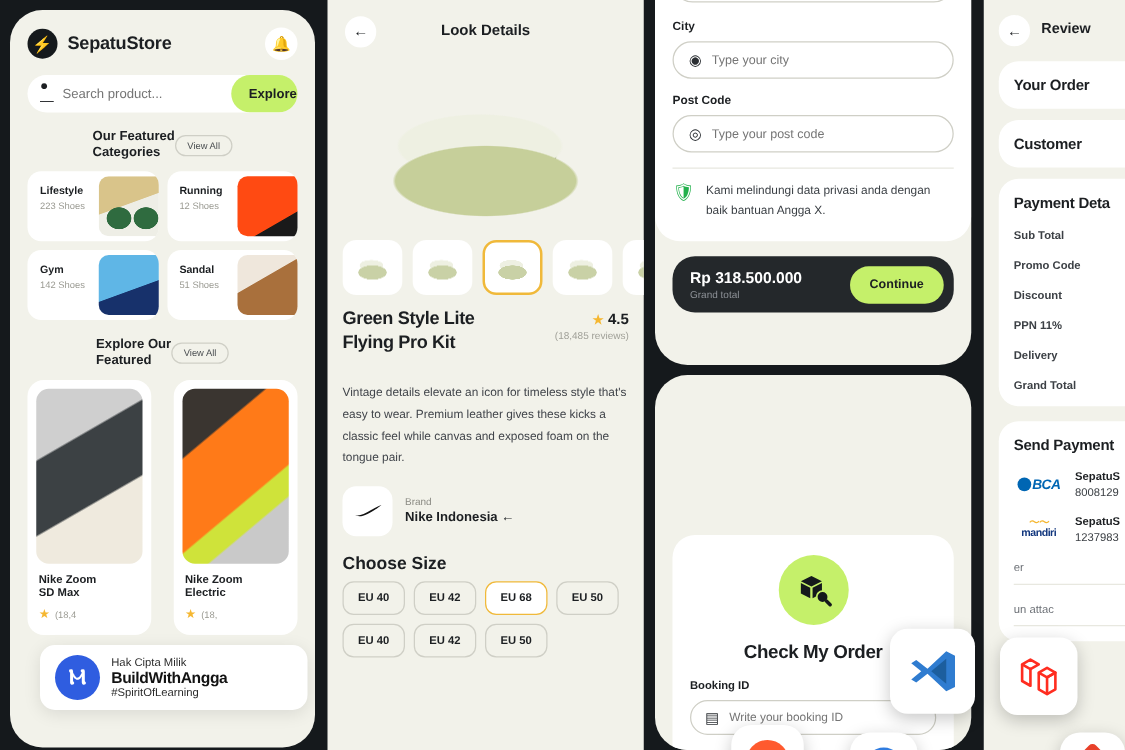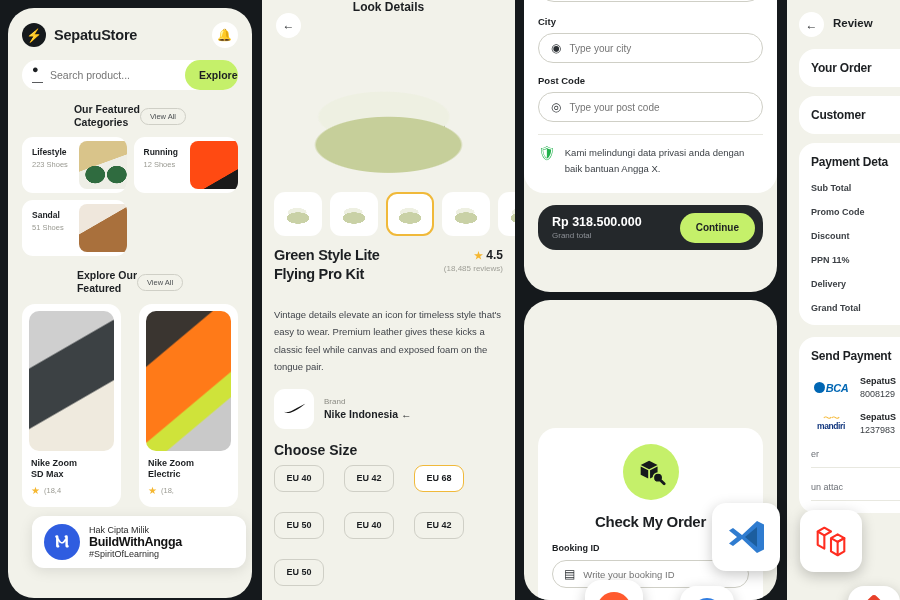--- a/index.html
+++ b/index.html
@@ -95,21 +95,21 @@
 
   
   #panel-detail { left: 262px; top: 0px; width: 253px; height: 600px; border-radius: 0; }
   .det-head { display: flex; align-items: center; padding: 12px 14px 0 14px; position: relative; height: 38px; }
   .circle-btn {
     width: 25px; height: 25px; border-radius: 50%; background: #fff; border: 0;
     display: flex; align-items: center; justify-content: center; font-size: 12px; color: #1c1f22;
     cursor: pointer; font-family: "Liberation Sans", sans-serif;
   }
   .det-title {
-    position: absolute; left: 0; right: 0; top: 0; text-align: center;
+    position: absolute; left: 0; right: 0; top: 17px; text-align: center;
     font-size: 12px; font-weight: bold; color: #1c1f22; pointer-events: none;
   }
   .hero {
     height: 140px; margin: 6px 12px 0 12px; border-radius: 12px;
     background:
       radial-gradient(ellipse 120px 46px at 50% 72%, #c6cf9a 0 60%, transparent 62%),
       radial-gradient(ellipse 104px 40px at 48% 52%, #eef0e2 0 62%, transparent 64%),
       radial-gradient(ellipse 40px 22px at 64% 58%, #8d9a6c 0 60%, transparent 62%);
   }
   .thumbs { display: flex; gap: 8px; padding: 8px 12px 0 12px; }
@@ -129,21 +129,21 @@
   .p-desc { font-size: 9.5px; line-height: 1.85; color: #40444a; margin-top: 22px; }
   .brand-row { display: flex; align-items: center; gap: 10px; margin-top: 13px; }
   .brand-box {
     width: 40px; height: 40px; border-radius: 11px; background: #fff;
     display: flex; align-items: center; justify-content: center;
   }
   .swoosh { width: 24px; height: 11px; }
   .brand-lbl { font-size: 8px; color: #8b8b84; }
   .brand-val { font-size: 10.5px; font-weight: bold; color: #1c1f22; margin-top: 2px; }
   .size-title { font-size: 14px; font-weight: bold; color: #1c1f22; margin: 13px 0 7px 0; }
-  .size-grid { display: flex; flex-wrap: wrap; gap: 20px; }
+  .size-grid { display: flex; flex-wrap: wrap; gap: 7px; }
   .size-chip {
     width: 50px; height: 27px; border-radius: 9px; border: 1px solid #cfcfc6; background: transparent;
     font-size: 9px; font-weight: bold; color: #1c1f22; cursor: pointer;
     font-family: "Liberation Sans", sans-serif;
   }
   .size-chip.active { background: #fff; border-color: #f0b93a; }
 
   
   #panel-addr { left: 524px; top: -46px; width: 253px; height: 338px; }
   .addr-card { background: #fff; border-radius: 0 0 20px 20px; padding: 12px 14px 16px 14px; margin: 0; }
@@ -267,20 +267,25 @@
           <div class="cat-shoe shoe-lifestyle"></div>
           <div class="cat-name">Lifestyle</div>
           <div class="cat-count">223 Shoes</div>
         </div>
         <div class="cat-card">
           <div class="cat-shoe shoe-running"></div>
           <div class="cat-name">Running</div>
           <div class="cat-count">12 Shoes</div>
         </div>
         <div class="cat-card">
+          <div class="cat-shoe shoe-gym"></div>
+          <div class="cat-name">Gym</div>
+          <div class="cat-count">142 Shoes</div>
+        </div>
+        <div class="cat-card">
           <div class="cat-shoe shoe-sandal"></div>
           <div class="cat-name">Sandal</div>
           <div class="cat-count">51 Shoes</div>
         </div>
       </div>
 
       <div class="sec-head">
         <div class="sec-title">
           <span>Explore Our</span><br>
           <span>Featured</span>

